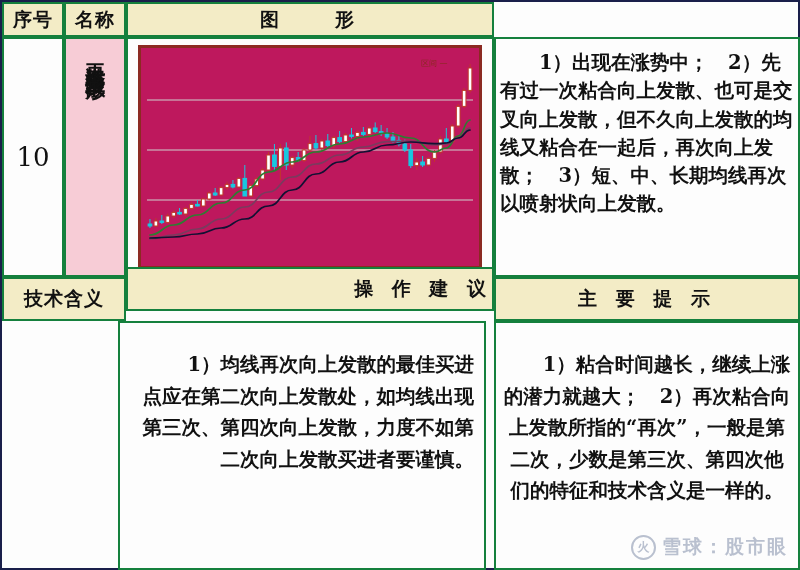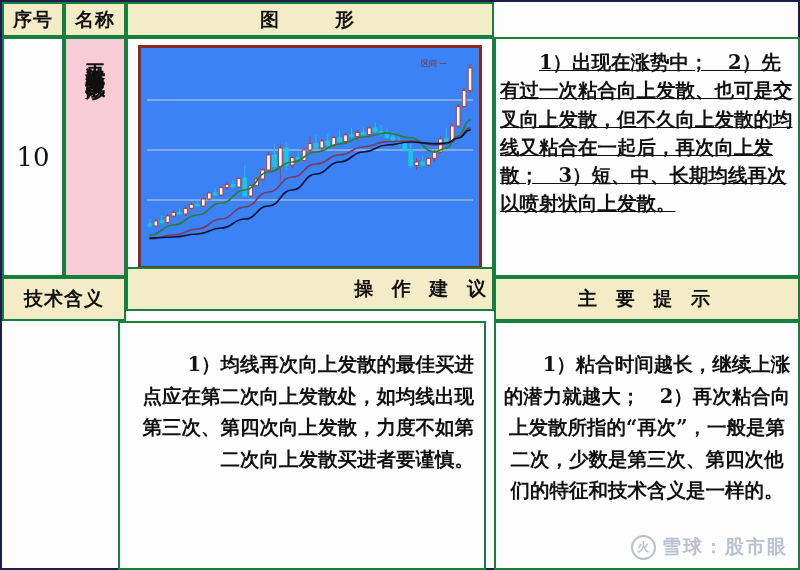--- a/index.html
+++ b/index.html
@@ -67,30 +67,30 @@
   }
 
   
   .txt{
     font-size:19px;line-height:1.42;color:#111;
     font-weight:700;
     font-family:"DejaVu Serif","Liberation Serif",serif;
     padding:12px 6px 0 6px;
   }
   .txt p{margin:0 0 0 0;text-indent:2em;}
-  #c-feat .txt{padding:10px 3px 0 4px;font-size:19.5px;line-height:1.45;text-decoration:underline;}
+  #c-feat .txt{padding:10px 3px 0 4px;font-size:19.5px;line-height:1.45;}
   #c-adv  .txt{padding:26px 10px 0 10px;font-size:19.5px;line-height:1.62;}
   #c-tip  .txt{padding:26px 6px 0 6px;font-size:19.5px;line-height:1.62;}
   #c-mean .txt{padding:38px 8px 0 10px;font-size:20px;line-height:1.7;letter-spacing:2px;}
 
   
   .chart-frame{
     width:344px;height:224px;
     border:3px solid #8b2a22;
-    background:#3b82f6;
+    background:#be185d;
     box-sizing:border-box;
     position:relative;
   }
   .chart-frame svg{display:block;}
   .wm{
     position:absolute;right:10px;bottom:8px;
     display:flex;align-items:center;gap:6px;
     color:#b9c0cf;font-size:19px;font-weight:700;
     letter-spacing:2px;
     font-family:"DejaVu Sans","Liberation Sans",sans-serif;

